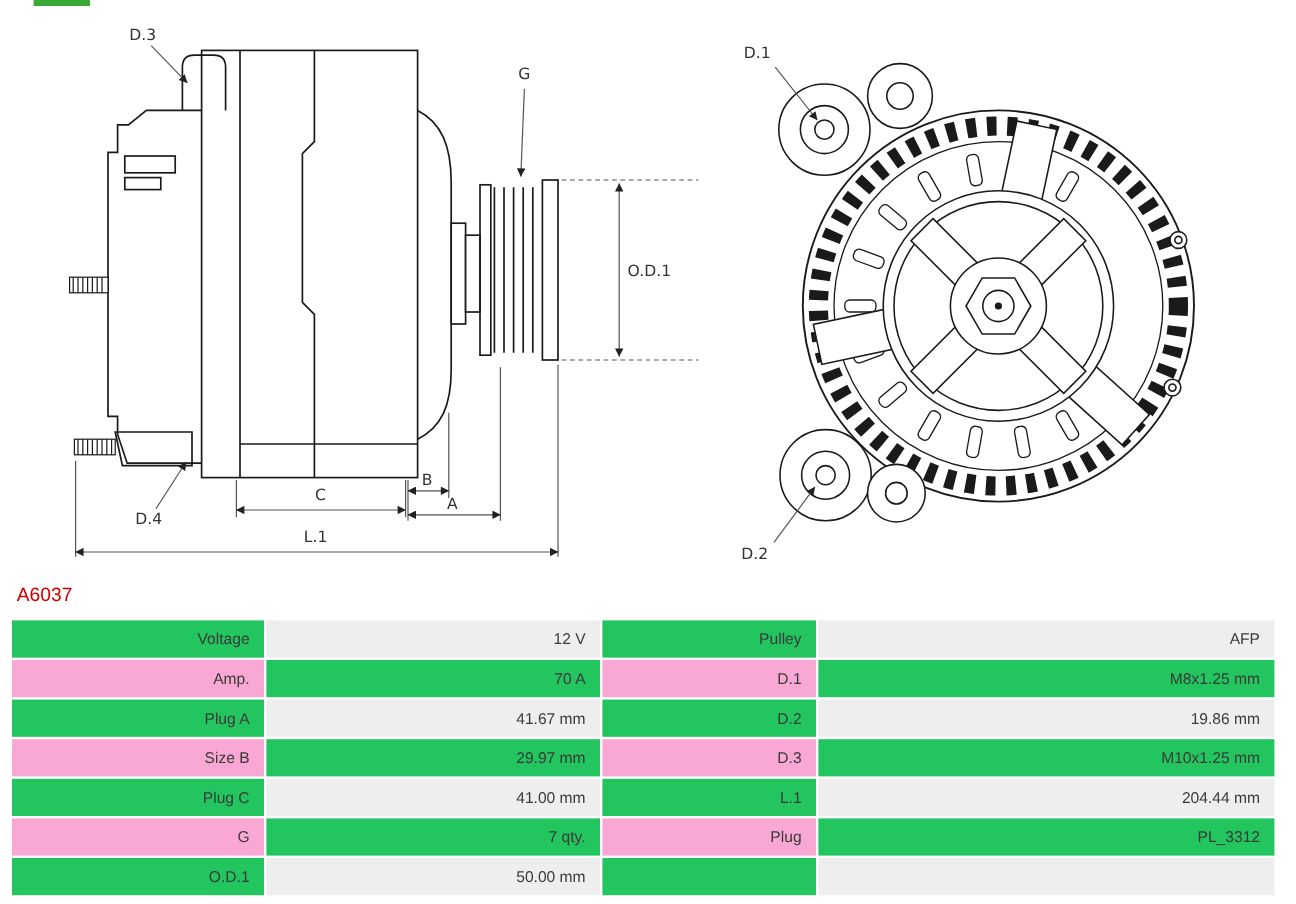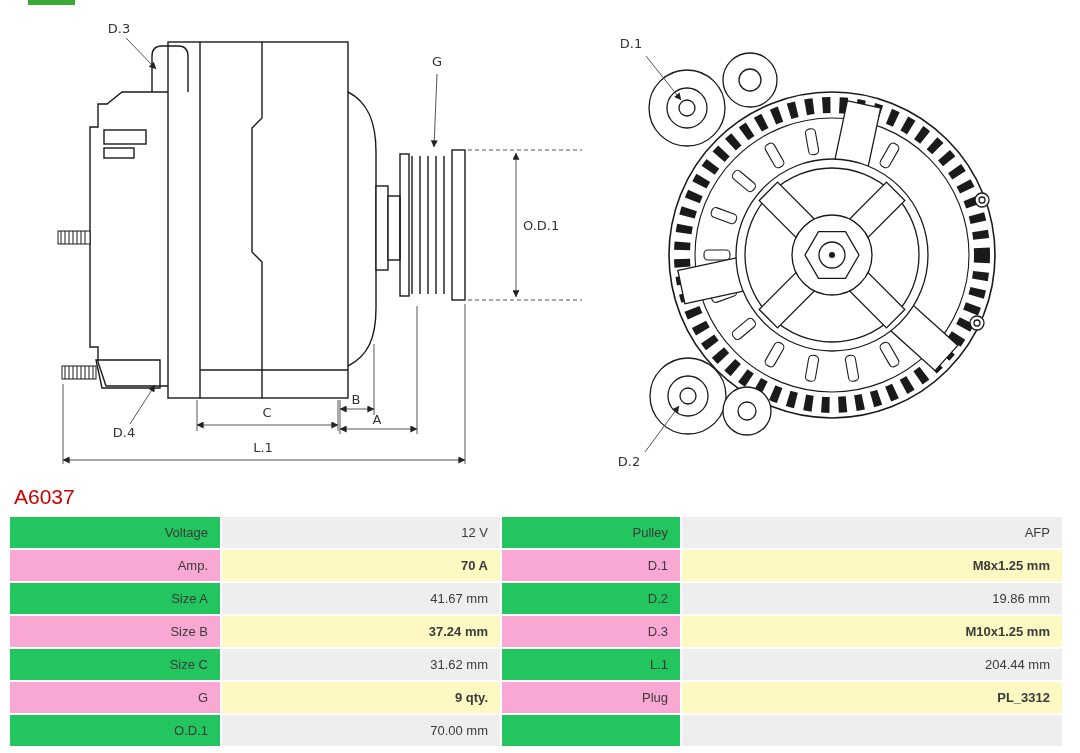--- a/index.html
+++ b/index.html
@@ -1,34 +1,34 @@
 <!DOCTYPE html>
 <html><head>
 <meta charset="utf-8">
 <style>
   html,body{margin:0;padding:0;background:#ffffff;}
   body{width:1080px;height:753px;position:relative;font-family:"Liberation Sans",sans-serif;}
   .screen{position:absolute;left:0;top:0;width:1080px;height:753px;background:#fff;overflow:hidden;}
   .logo-sliver{position:absolute;left:28px;top:0;width:47px;height:5px;background:#3aaa35;}
   .diagram-svg{position:absolute;left:0;top:0;display:block;}
-  .part-number{position:absolute;left:14px;top:487px;font-size:21px;color:#cc0000;line-height:20px;}
+  .part-number{position:absolute;left:14px;top:487px;font-size:16px;color:#cc0000;line-height:20px;}
   .spec-table{
     position:absolute;left:10px;top:517px;width:1052px;
     display:grid;grid-template-columns:210px 278px 178px 1fr;
     gap:2px;background:#ffffff;font-size:13px;color:#3a3a3a;
   }
   .spec-row{display:contents;}
   .cell{
     box-sizing:border-box;height:31px;padding:7px 12px 0 8px;
     text-align:right;line-height:17px;white-space:nowrap;overflow:hidden;
   }
   .row-odd  .lbl{background:#22c55e;}
   .row-odd  .val{background:#eeeeee;padding-left:12px;}
   .row-even .lbl{background:#f9a8d4;}
-  .row-even .val{background:#fef9c3;font-weight:bold;}
+  .row-even .val{background:#22c55e;}
   svg text{font-family:"DejaVu Sans","Liberation Sans",sans-serif;}
 </style>
 </head>
 <body>
 
 <div class="screen">
 
   <div class="logo-sliver"></div>
 
   <svg class="diagram-svg" width="1080" height="495" viewBox="0 0 1080 495">
@@ -204,48 +204,48 @@
     </div>
 
     <div class="spec-row row-even">
       <div class="cell lbl">Amp.</div>
       <div class="cell val">70 A</div>
       <div class="cell lbl">D.1</div>
       <div class="cell val">M8x1.25 mm</div>
     </div>
 
     <div class="spec-row row-odd">
-      <div class="cell lbl">Size A</div>
+      <div class="cell lbl">Plug A</div>
       <div class="cell val">41.67 mm</div>
       <div class="cell lbl">D.2</div>
       <div class="cell val">19.86 mm</div>
     </div>
 
     <div class="spec-row row-even">
       <div class="cell lbl">Size B</div>
-      <div class="cell val">37.24 mm</div>
+      <div class="cell val">29.97 mm</div>
       <div class="cell lbl">D.3</div>
       <div class="cell val">M10x1.25 mm</div>
     </div>
 
     <div class="spec-row row-odd">
-      <div class="cell lbl">Size C</div>
-      <div class="cell val">31.62 mm</div>
+      <div class="cell lbl">Plug C</div>
+      <div class="cell val">41.00 mm</div>
       <div class="cell lbl">L.1</div>
       <div class="cell val">204.44 mm</div>
     </div>
 
     <div class="spec-row row-even">
       <div class="cell lbl">G</div>
-      <div class="cell val">9 qty.</div>
+      <div class="cell val">7 qty.</div>
       <div class="cell lbl">Plug</div>
       <div class="cell val">PL_3312</div>
     </div>
 
     <div class="spec-row row-odd">
       <div class="cell lbl">O.D.1</div>
-      <div class="cell val">70.00 mm</div>
+      <div class="cell val">50.00 mm</div>
       <div class="cell lbl"></div>
       <div class="cell val"></div>
     </div>
 
   </div>
 </div>
 
 </body></html>

